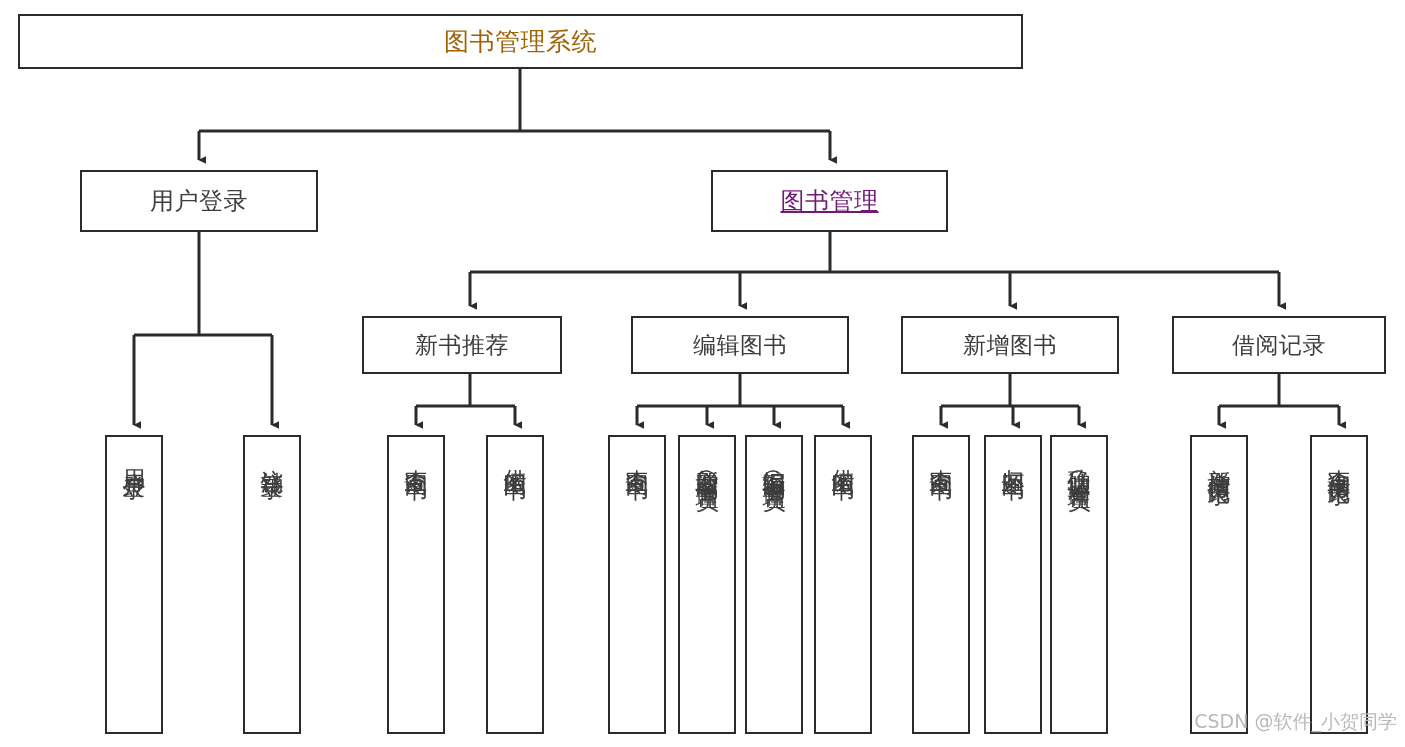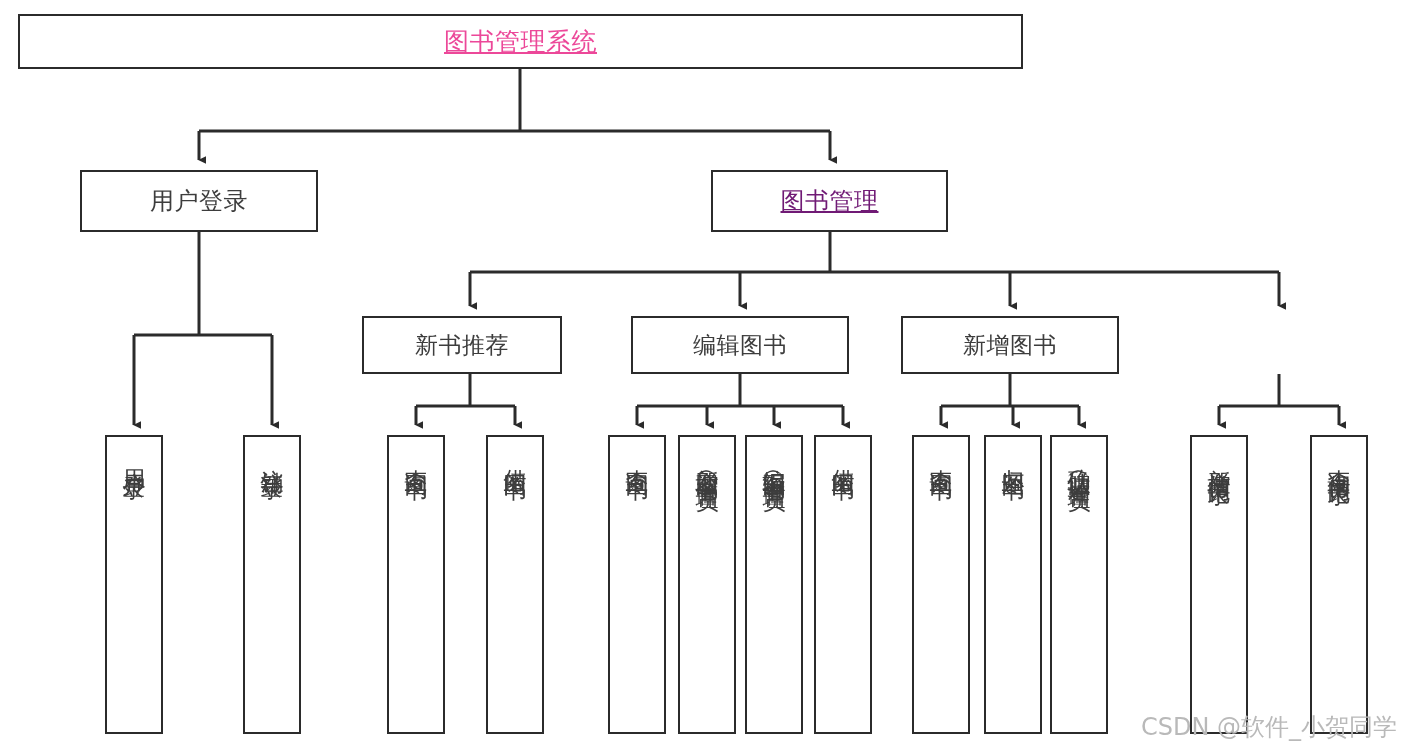--- a/index.html
+++ b/index.html
@@ -60,22 +60,22 @@
     font-size: 23px;
     writing-mode: vertical-rl;
     text-orientation: upright;
     white-space: normal;
     letter-spacing: 3px;
     max-height: 100%;
   }
   #watermark {
     position: absolute;
     right: 8px;
-    bottom: 4px;
-    font-size: 24px;
+    bottom: 12px;
+    font-size: 19px;
     color: #b9b9b9;
     z-index: 5;
     white-space: nowrap;
     font-family: "DejaVu Sans", "Liberation Sans", sans-serif;
   }
 </style>
 </head>
 <body>
 
 <div id="diagram-root" style="background: rgb(255, 255, 255);">
@@ -125,39 +125,42 @@
       <path d="M1079,406 L1079,425" marker-end="url(#arrowhead)"></path>
 
       <path d="M1279,374 L1279,406"></path>
       <path d="M1219,406 L1339,406"></path>
       <path d="M1219,406 L1219,425" marker-end="url(#arrowhead)"></path>
       <path d="M1339,406 L1339,425" marker-end="url(#arrowhead)"></path>
     </g>
   </svg>
 
   <div class="node root" style="left: 18px; top: 14px; width: 1005px; height: 55px; border-color: rgb(43, 43, 43); background: rgb(255, 255, 255);">
-    <span class="node-label" style="color: #ec4899; text-decoration: underline;">图书管理系统</span>
+    <span class="node-label" style="color: #a16207;">图书管理系统</span>
   </div>
 
   <div class="node level2" style="left: 80px; top: 170px; width: 238px; height: 62px; border-color: rgb(43, 43, 43); background: rgb(255, 255, 255);">
     <span class="node-label" style="color: rgb(61, 61, 61);">用户登录</span>
   </div>
   <div class="node level2" style="left: 711px; top: 170px; width: 237px; height: 62px; border-color: rgb(43, 43, 43); background: rgb(255, 255, 255);">
     <span class="node-label" style="color: #701a75; text-decoration: underline;">图书管理</span>
   </div>
 
   <div class="node level3" style="left: 362px; top: 316px; width: 200px; height: 58px; border-color: rgb(43, 43, 43); background: rgb(255, 255, 255);">
     <span class="node-label" style="color: rgb(61, 61, 61);">新书推荐</span>
   </div>
   <div class="node level3" style="left: 631px; top: 316px; width: 218px; height: 58px; border-color: rgb(43, 43, 43); background: rgb(255, 255, 255);">
     <span class="node-label" style="color: rgb(61, 61, 61);">编辑图书</span>
   </div>
   <div class="node level3" style="left: 901px; top: 316px; width: 218px; height: 58px; border-color: rgb(43, 43, 43); background: rgb(255, 255, 255);">
     <span class="node-label" style="color: rgb(61, 61, 61);">新增图书</span>
   </div>
+  <div class="node level3" style="left: 1172px; top: 316px; width: 214px; height: 58px; border-color: rgb(43, 43, 43); background: rgb(255, 255, 255);">
+    <span class="node-label" style="color: rgb(61, 61, 61);">借阅记录</span>
+  </div>
 
   <div class="node leaf" style="left: 105px; top: 435px; width: 58px; height: 299px; border-color: rgb(43, 43, 43); background: rgb(255, 255, 255);">
     <span class="node-label" style="color: rgb(61, 61, 61);">用户登录</span>
   </div>
   <div class="node leaf" style="left: 243px; top: 435px; width: 58px; height: 299px; border-color: rgb(43, 43, 43); background: rgb(255, 255, 255);">
     <span class="node-label" style="color: rgb(61, 61, 61);">注销登录</span>
   </div>
   <div class="node leaf" style="left: 387px; top: 435px; width: 58px; height: 299px; border-color: rgb(43, 43, 43); background: rgb(255, 255, 255);">
     <span class="node-label" style="color: rgb(61, 61, 61);">查询图书</span>
   </div>

